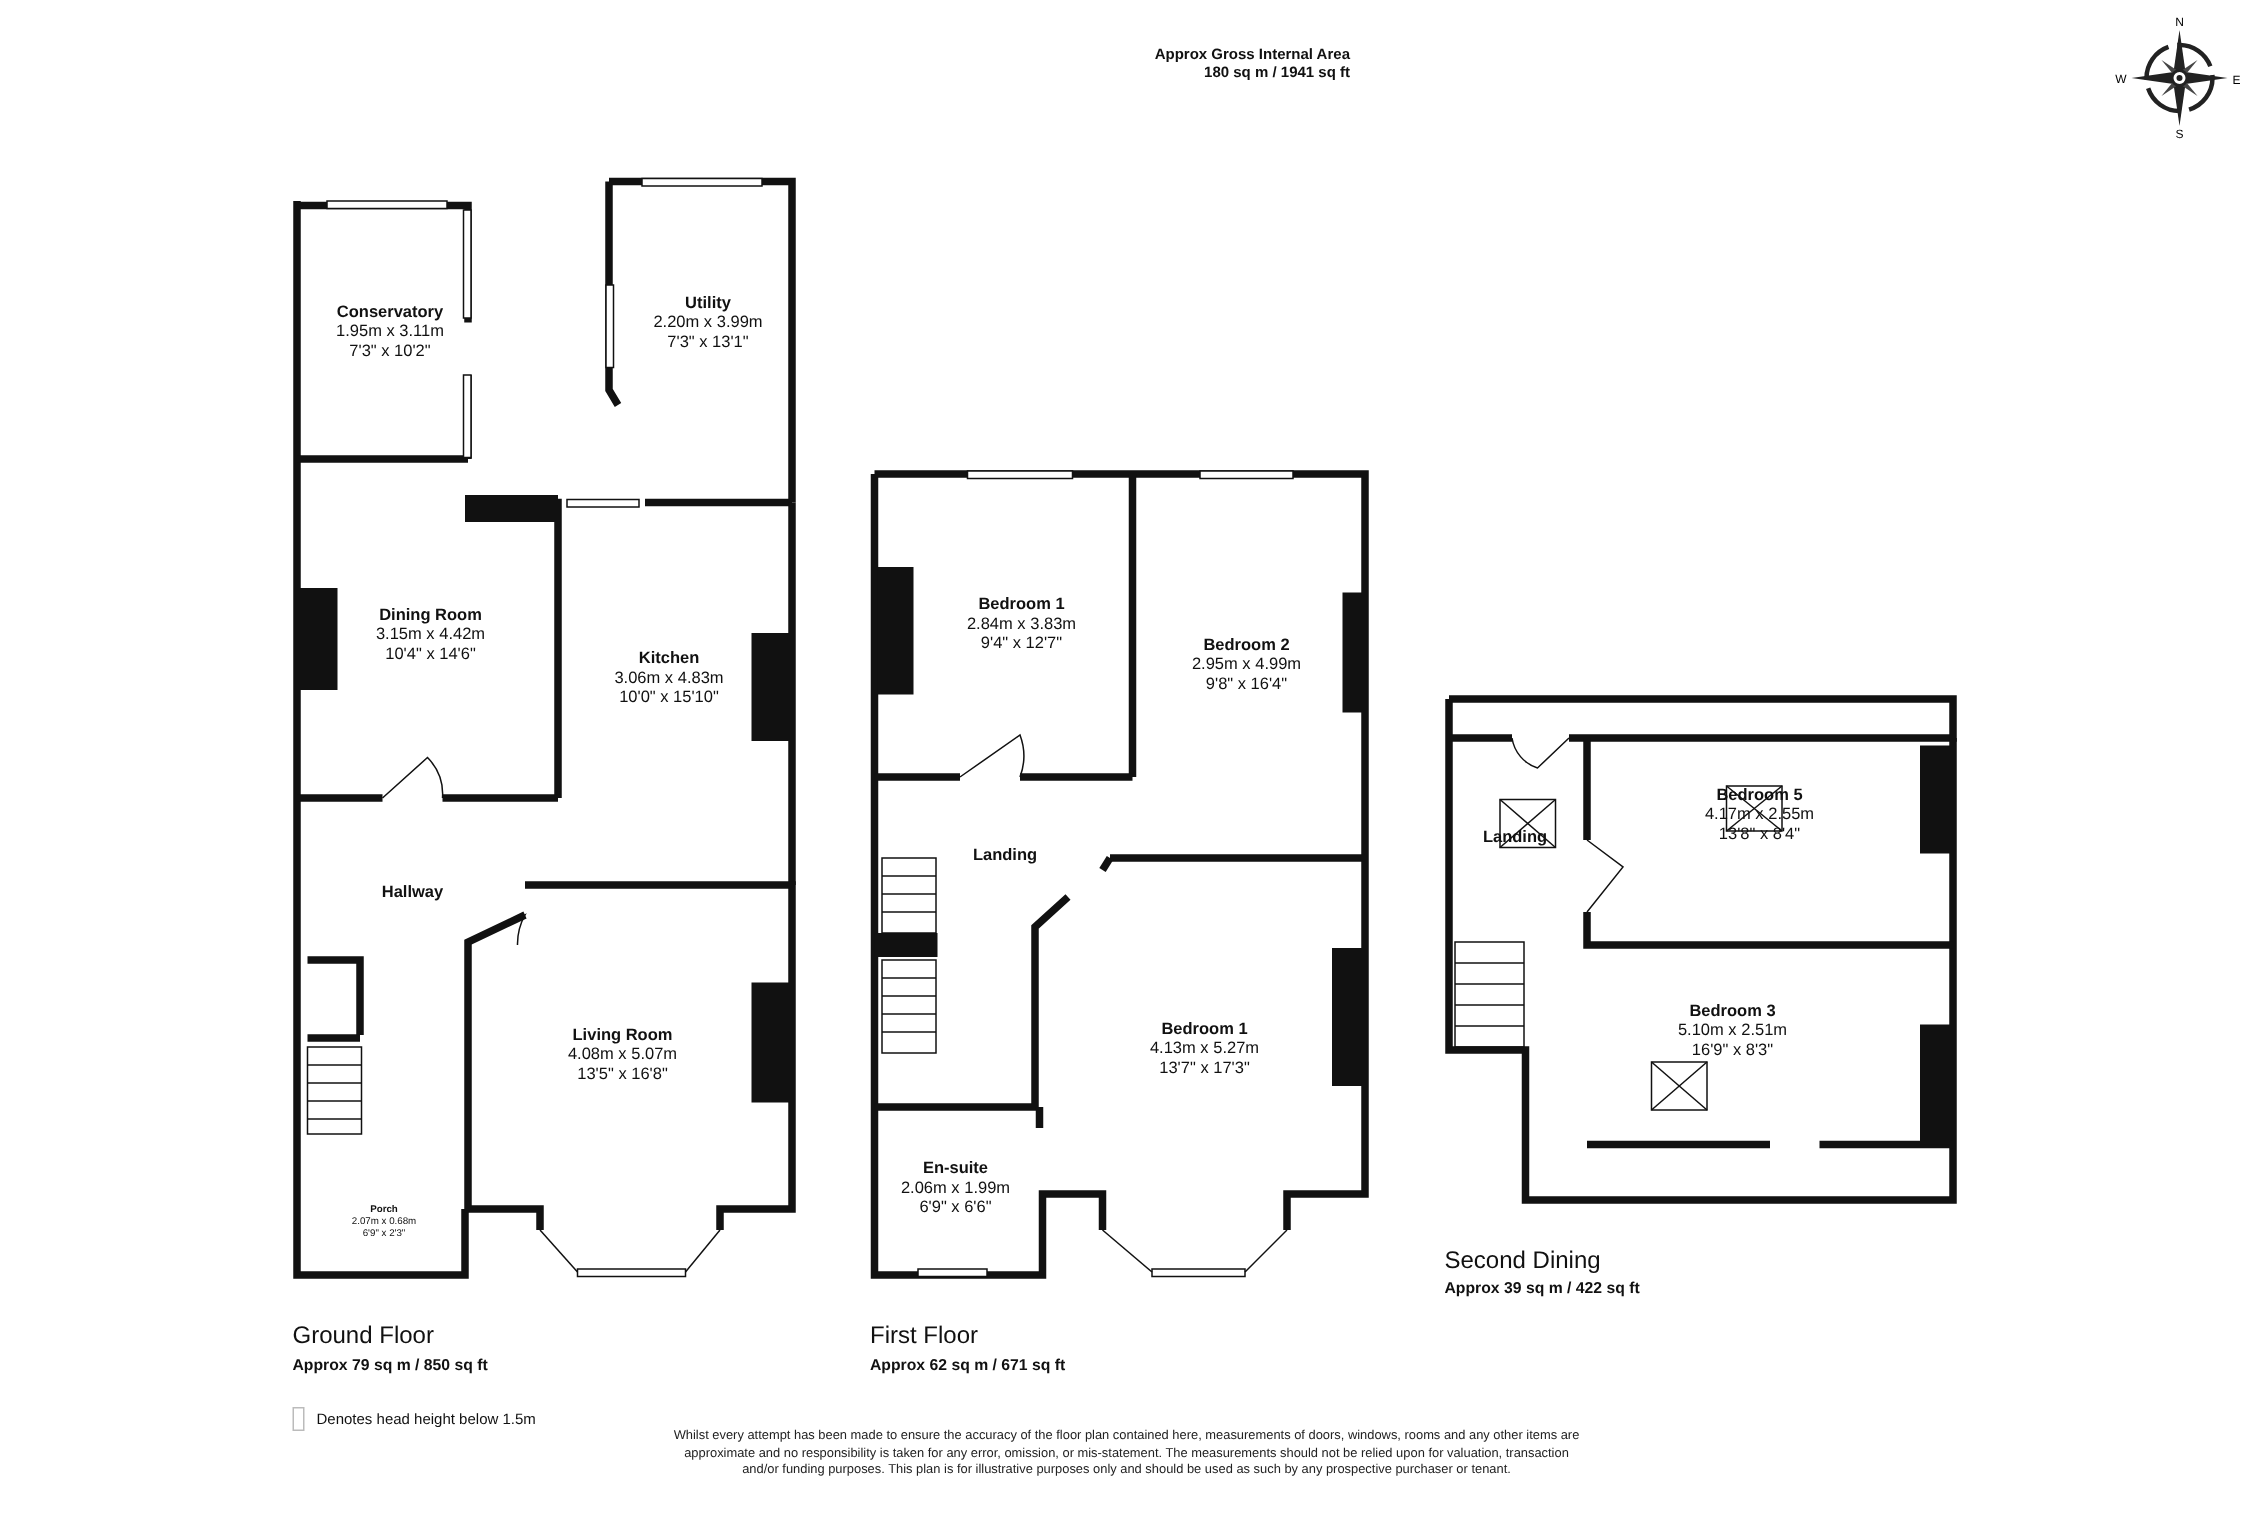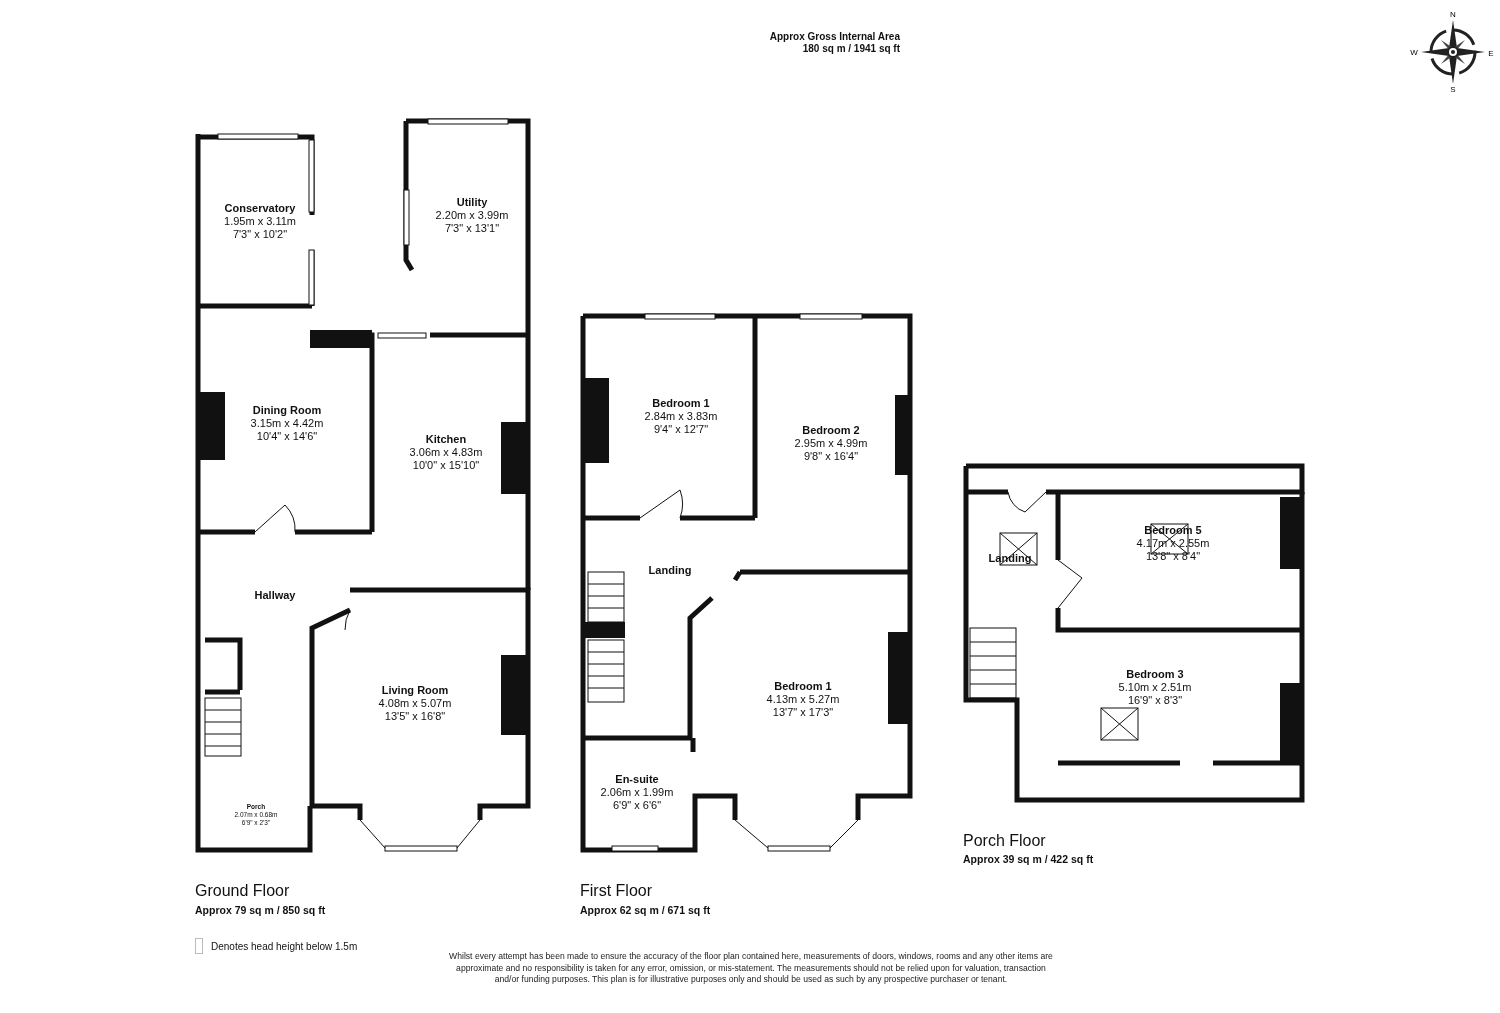--- a/index.html
+++ b/index.html
@@ -219,21 +219,21 @@
 </div>
 <div class="room-label" style="left:1155px;top:668px">
   <span class="nm">Bedroom 3</span>
   <span>5.10m x 2.51m</span><br><span>16'9" x 8'3"</span>
 </div>
 
 <div class="floor-title" style="left:195px;top:882px">Ground Floor</div>
 <div class="floor-area" style="left:195px;top:904px">Approx 79 sq m / 850 sq ft</div>
 <div class="floor-title" style="left:580px;top:882px">First Floor</div>
 <div class="floor-area" style="left:580px;top:904px">Approx 62 sq m / 671 sq ft</div>
-<div class="floor-title" style="left:963px;top:832px">Porch Floor</div>
+<div class="floor-title" style="left:963px;top:832px">Second Dining</div>
 <div class="floor-area" style="left:963px;top:853px">Approx 39 sq m / 422 sq ft</div>
 
 <div class="abs legend">
   <span class="box"></span>
   <span>Denotes head height below 1.5m</span>
 </div>
 
 <div class="abs disclaimer">Whilst every attempt has been made to ensure the accuracy of the floor plan contained here, measurements of doors, windows, rooms and any other items are approximate and no responsibility is taken for any error, omission, or mis-statement. The measurements should not be relied upon for valuation, transaction and/or funding purposes. This plan is for illustrative purposes only and should be used as such by any prospective purchaser or tenant.</div>
 
 </body></html>

